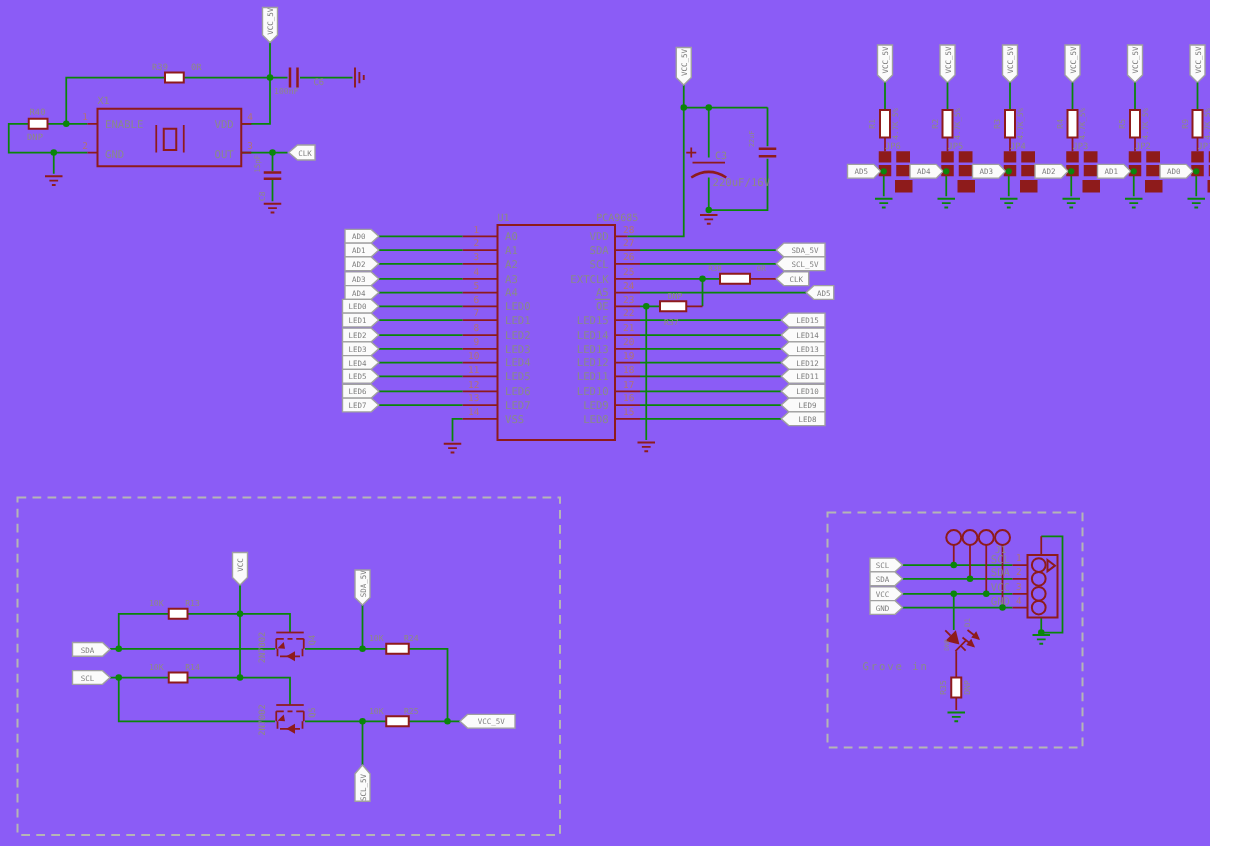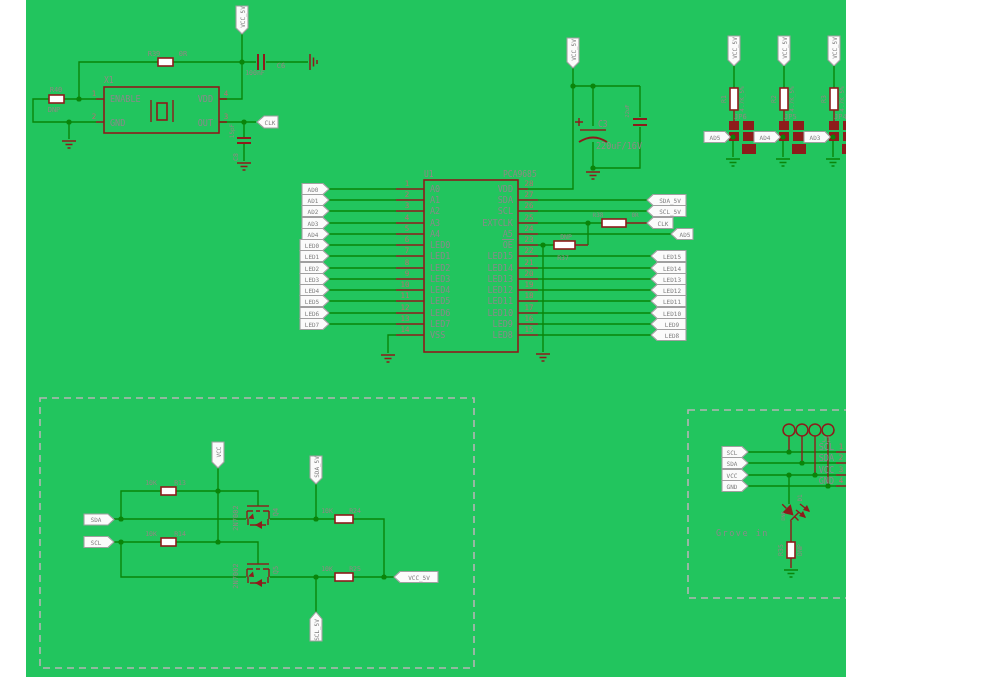--- a/index.html
+++ b/index.html
@@ -1,16 +1,16 @@
 <!DOCTYPE html>
 <html><head>
 <meta charset="utf-8">
 <style>
   html,body{margin:0;padding:0;background:#ffffff;}
-  .canvas{position:relative;width:820px;height:677px;background:#22c55e;overflow:hidden;margin-left:26px;}
+  .canvas{position:relative;width:968px;height:677px;background:#8b5cf6;overflow:hidden;}
   svg{font-family:"DejaVu Sans Mono",monospace;}
   .w{stroke:#0a850a;stroke-width:1.4;fill:none;}
   .rd{stroke:#8e1b1b;stroke-width:1.4;fill:none;}
   .rd2{stroke:#8e1b1b;stroke-width:2;fill:none;}
   .rdf{fill:#8e1b1b;stroke:none;}
   .res{fill:#ffffff;stroke:#8e1b1b;stroke-width:1.6;}
   .body{fill:none;stroke:#8e1b1b;stroke-width:1.6;}
   .gndr{stroke:#8e1b1b;stroke-width:1.5;fill:none;}
   .gndg{stroke:#0a850a;stroke-width:1.5;fill:none;}
   .dot{fill:#0a850a;stroke:none;}

